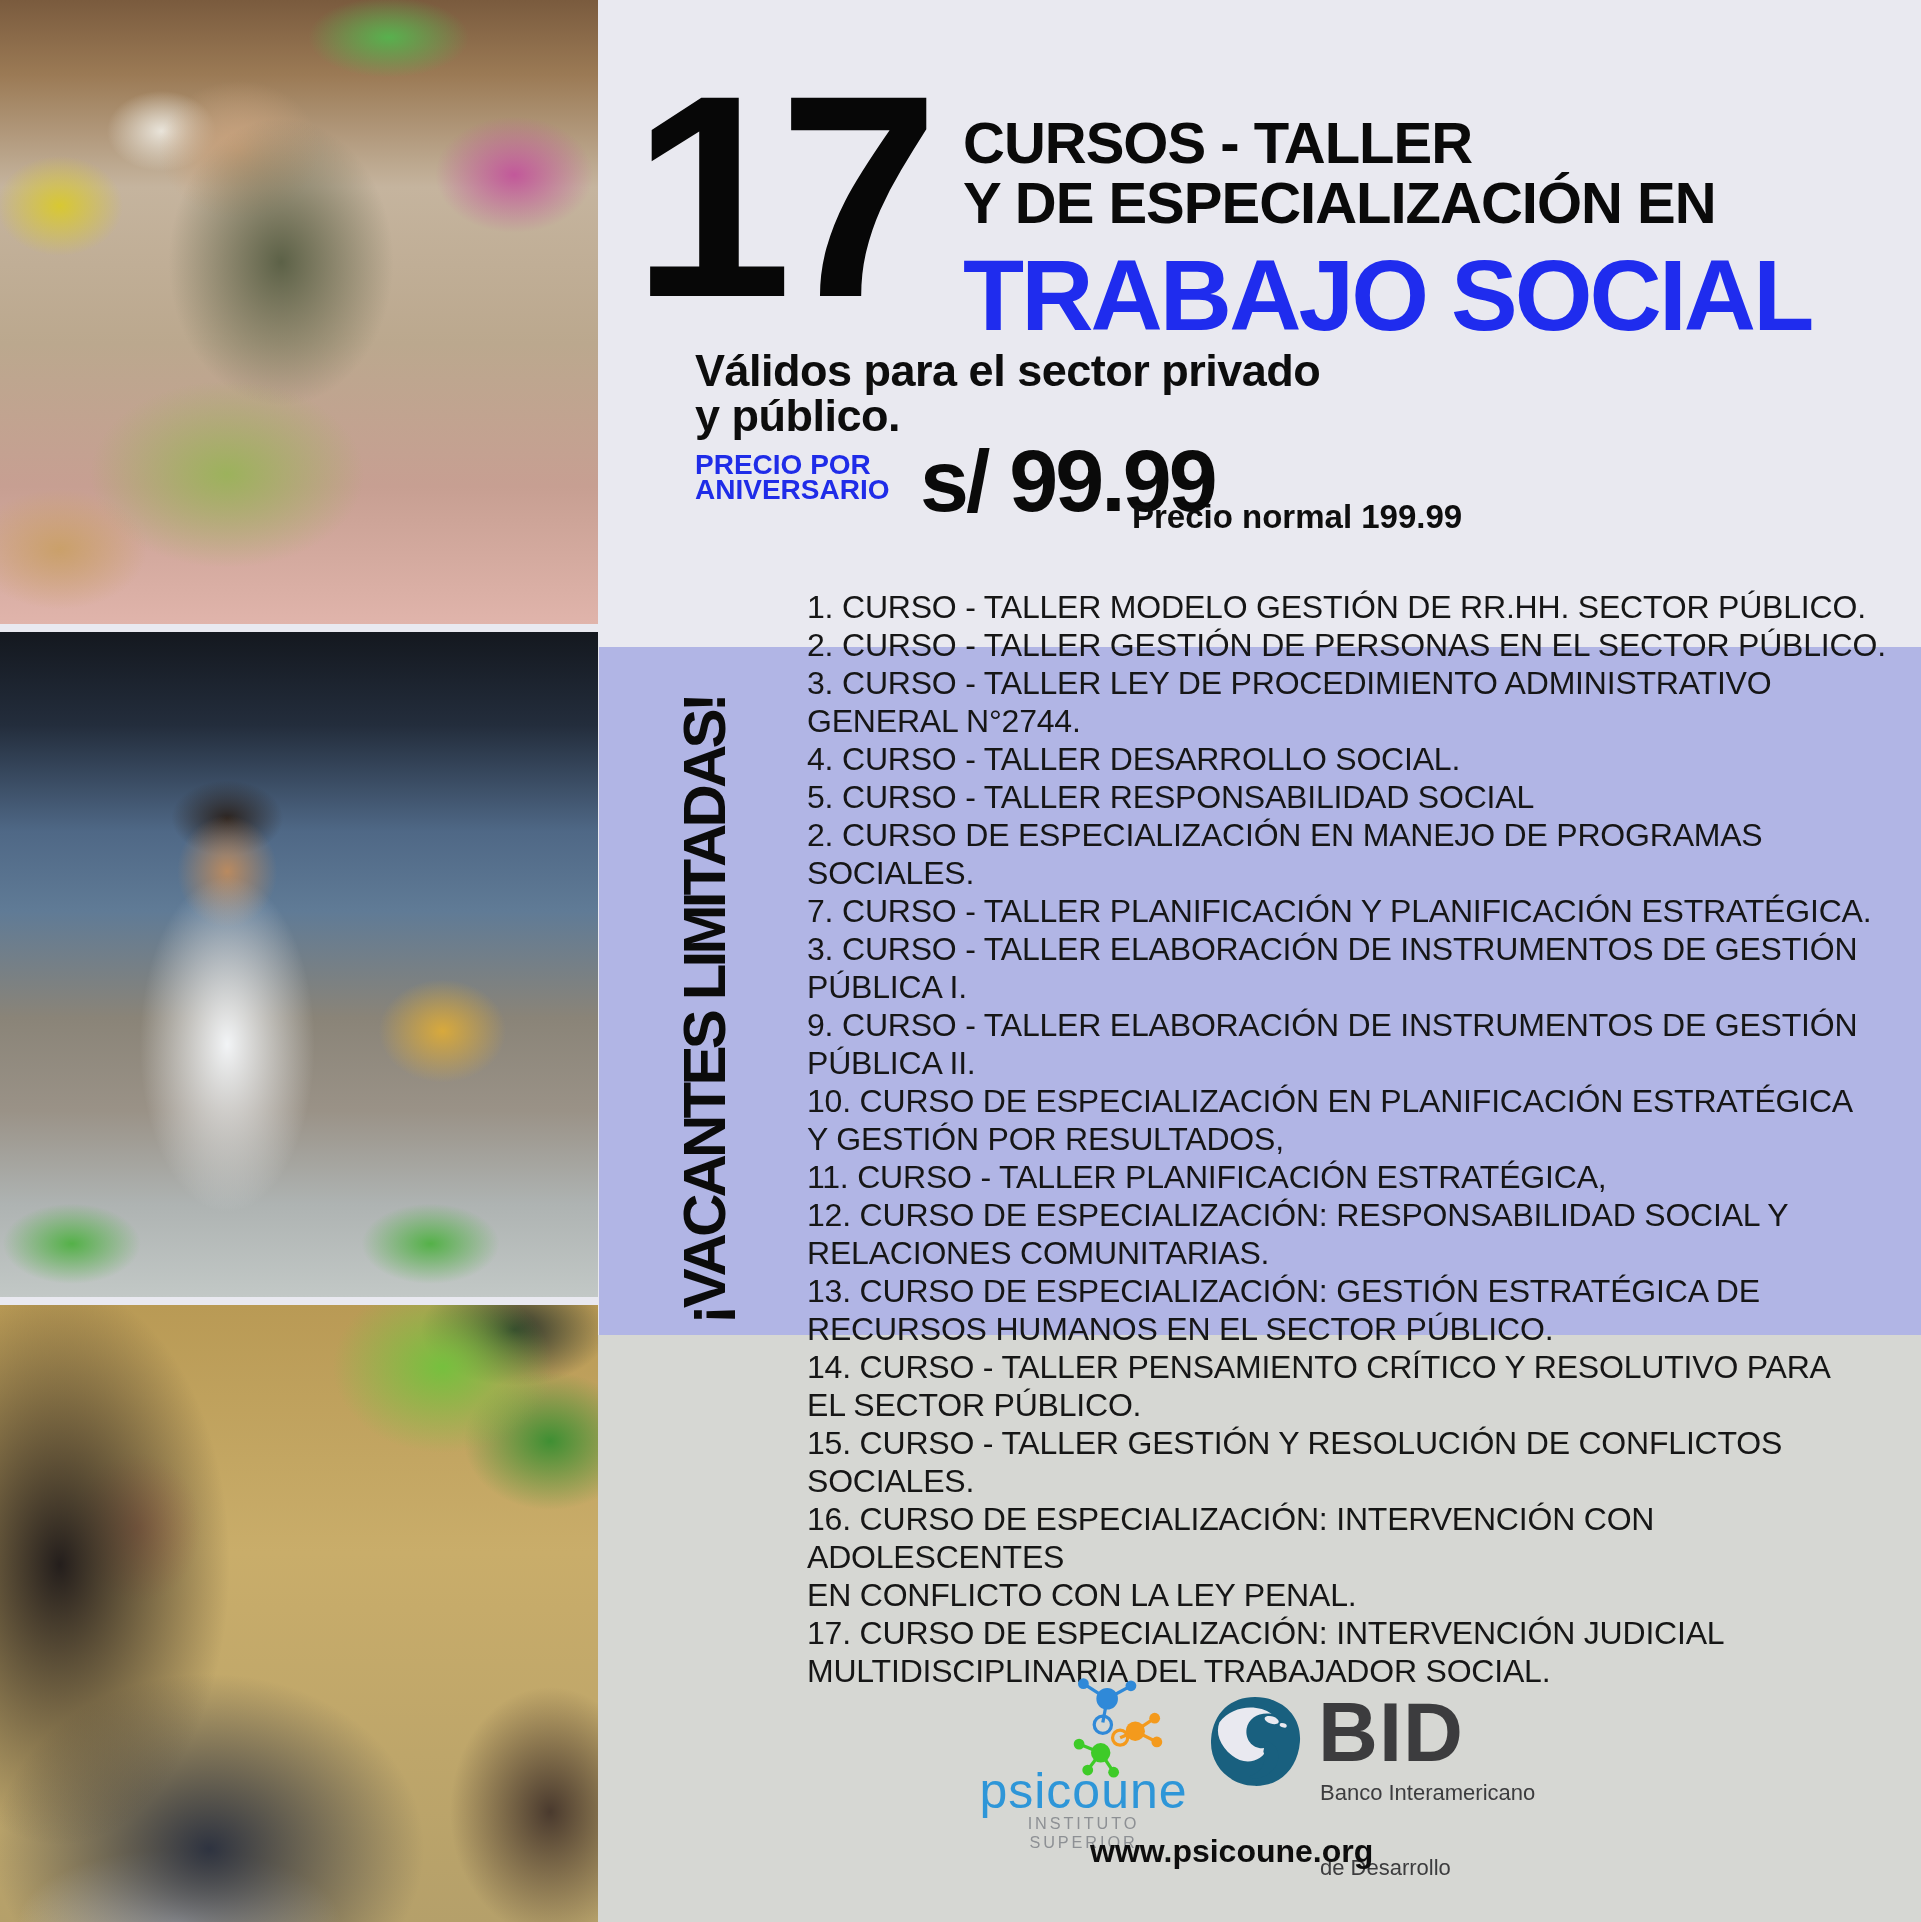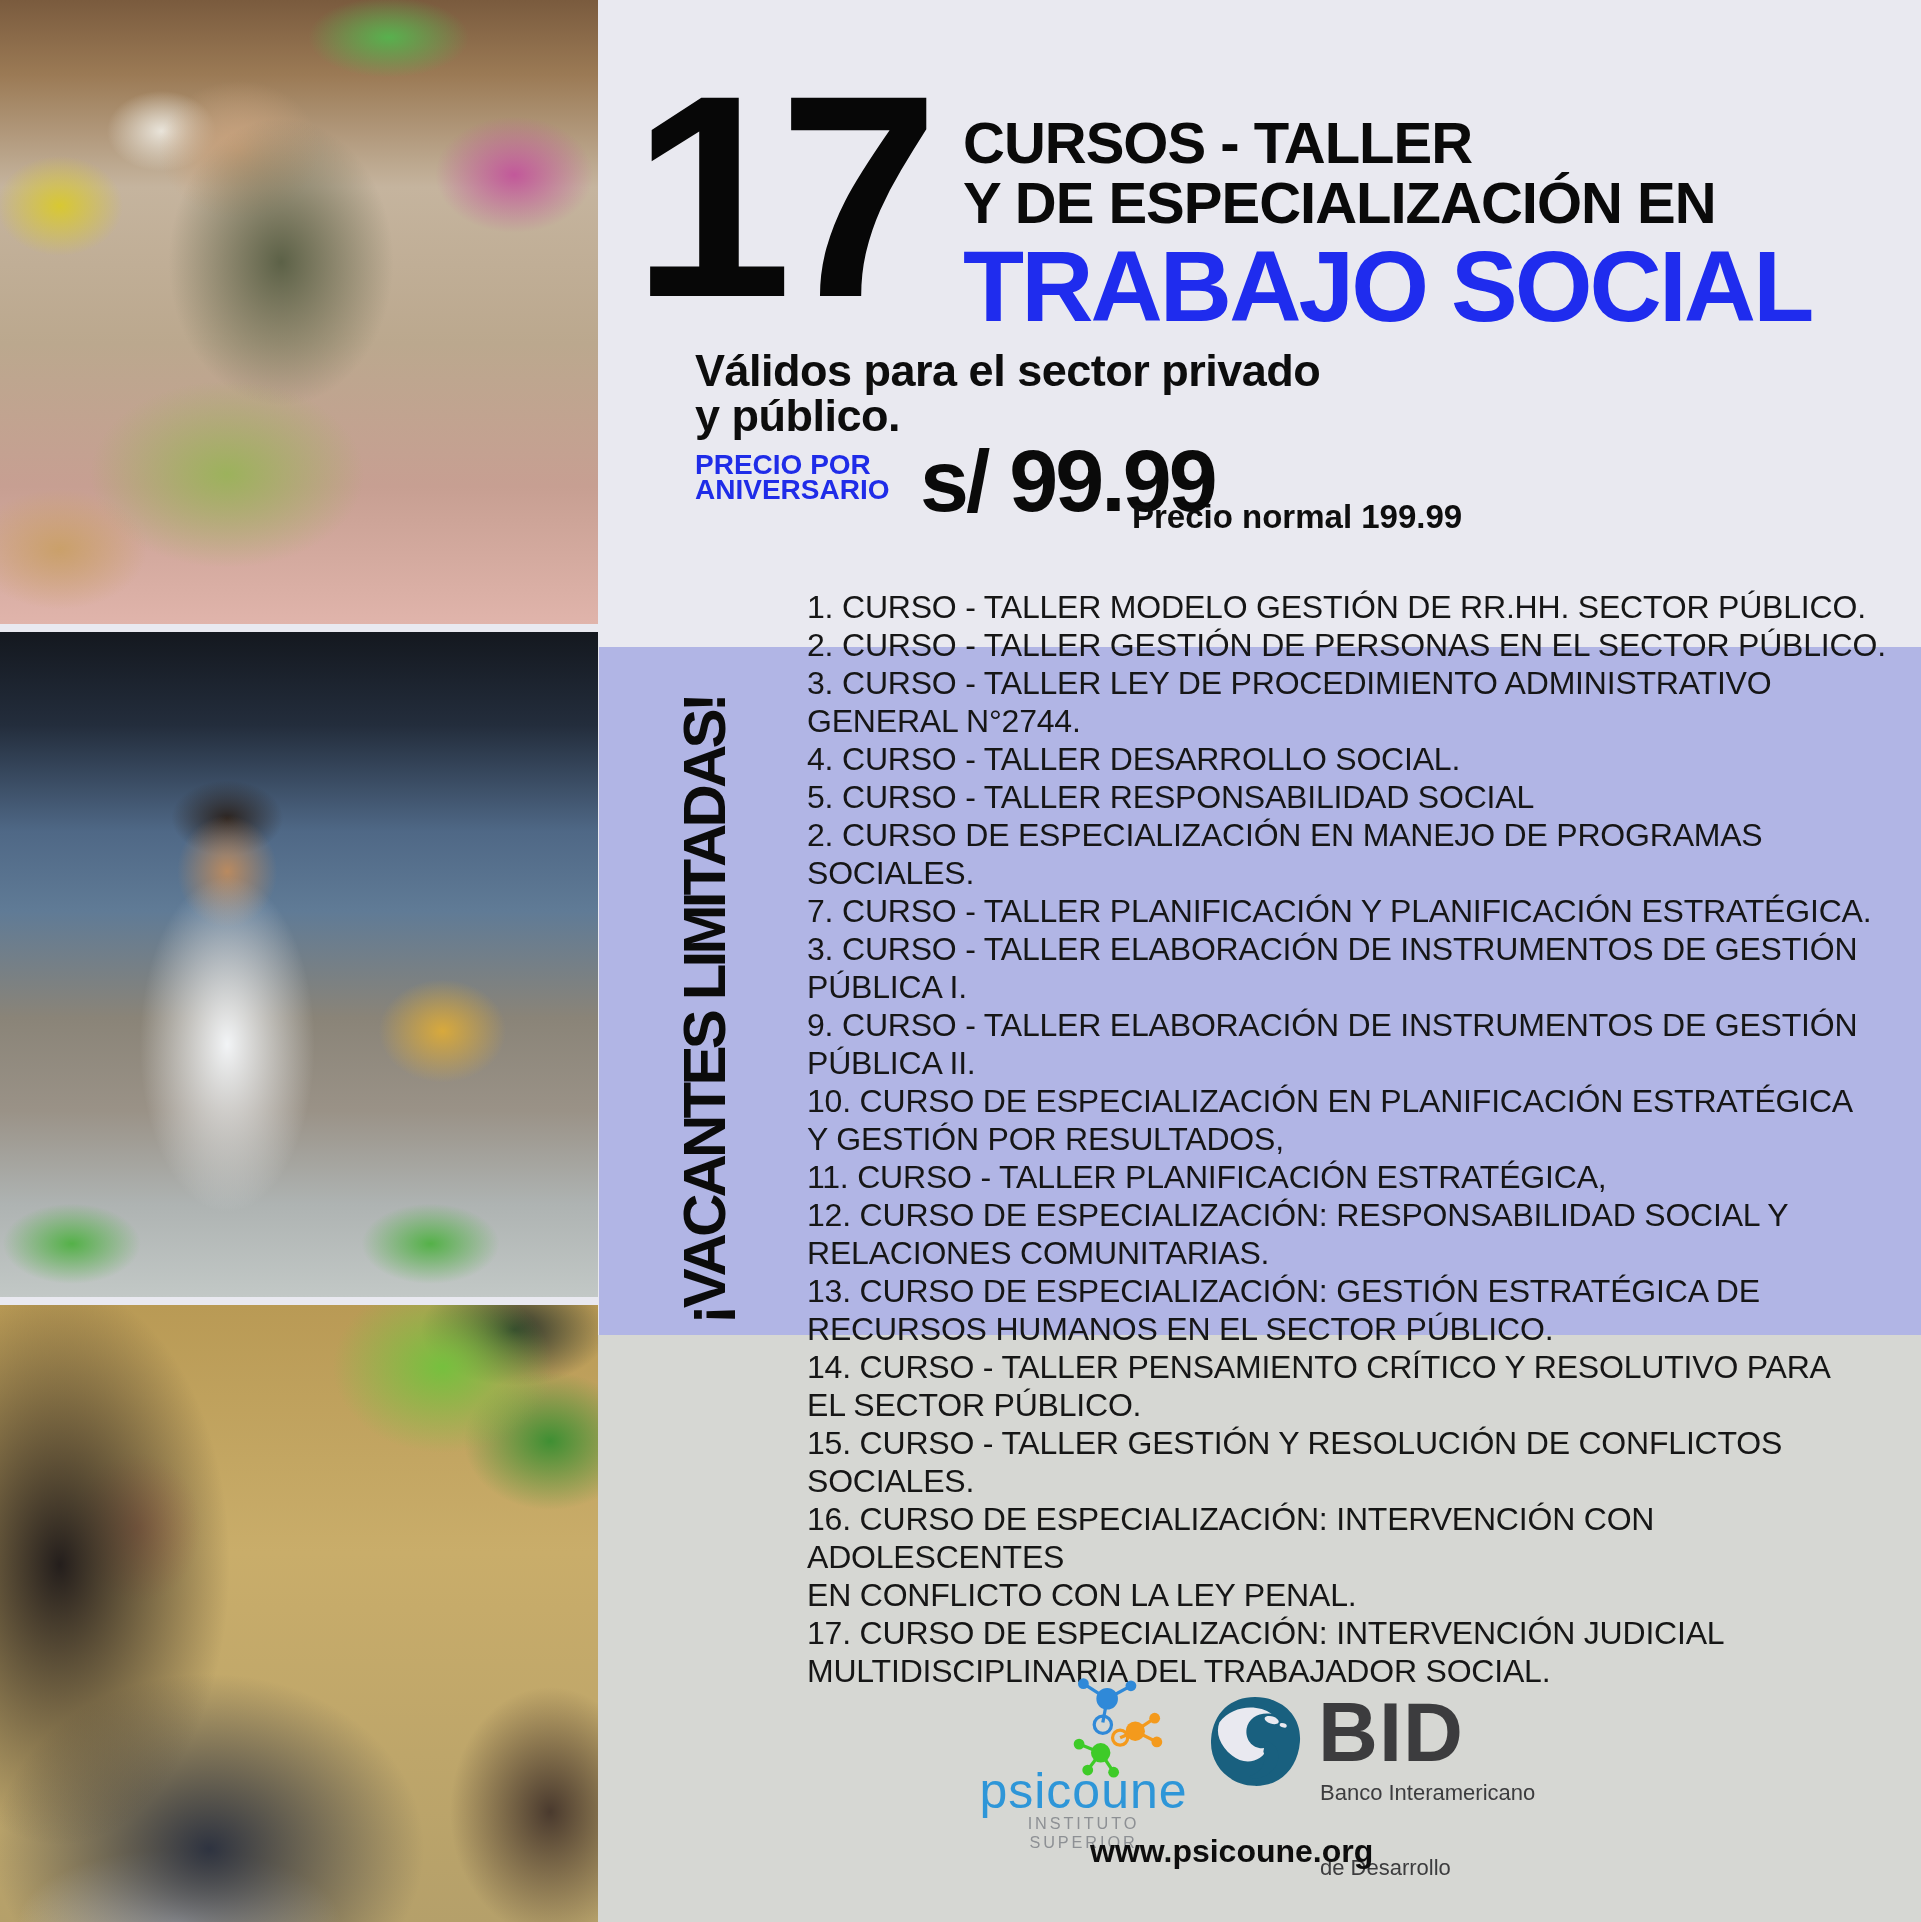--- a/index.html
+++ b/index.html
@@ -38,21 +38,21 @@
     radial-gradient(ellipse 106px 125px at 23% 36%,#c08a5c 0%,rgba(192,138,92,0) 60%),
     radial-gradient(ellipse 307px 250px at 35% 88%,#2e3340 0%,rgba(46,51,64,0) 70%),
     radial-gradient(ellipse 231px 106px at 30% 100%,#e8e6e0 0%,rgba(232,230,224,0) 70%),
     radial-gradient(ellipse 154px 192px at 92% 82%,#4a3a2e 0%,rgba(74,58,46,0) 65%),
     linear-gradient(180deg,#b99a55 0%,#c9ad6a 40%,#b5a06a 100%);}
   
   .num17{position:absolute;left:620px;top:67px;font-size:288px;line-height:259px;
     font-weight:900;letter-spacing:-13.4px;color:#070707;margin-left:12px;}
   .headline{position:absolute;left:963px;top:113px;}
   .headline .h-line{font-size:58px;line-height:60px;font-weight:800;letter-spacing:-1px;color:#0a0a0a;}
-  .headline .h-main{font-size:100px;line-height:96px;font-weight:900;letter-spacing:-2.9px;color:#1f2cee;margin-top:5px;}
+  .headline .h-main{font-size:100px;line-height:96px;font-weight:900;letter-spacing:-2.9px;color:#1f2cee;margin-top:14px;}
   .subtitle{position:absolute;left:695px;top:348px;font-size:45px;line-height:45px;
     font-weight:700;letter-spacing:-0.5px;white-space:pre-line;color:#0d0d0d;}
   .price-label{position:absolute;left:695px;top:452px;font-size:28px;line-height:25px;
     font-weight:800;color:#1f2ce8;white-space:pre-line;letter-spacing:0;}
   .price{position:absolute;left:920px;top:421px;font-size:88px;line-height:88px;
     font-weight:900;letter-spacing:-2.9px;color:#0a0a0a;margin-top:16px;}
   .price-normal{position:absolute;left:1132px;top:498px;font-size:33px;font-weight:700;color:#0e0e0e;}
   
   .ribbon{position:absolute;left:411px;top:1000px;width:586px;height:63px;
     transform:rotate(-90deg);transform-origin:center;

